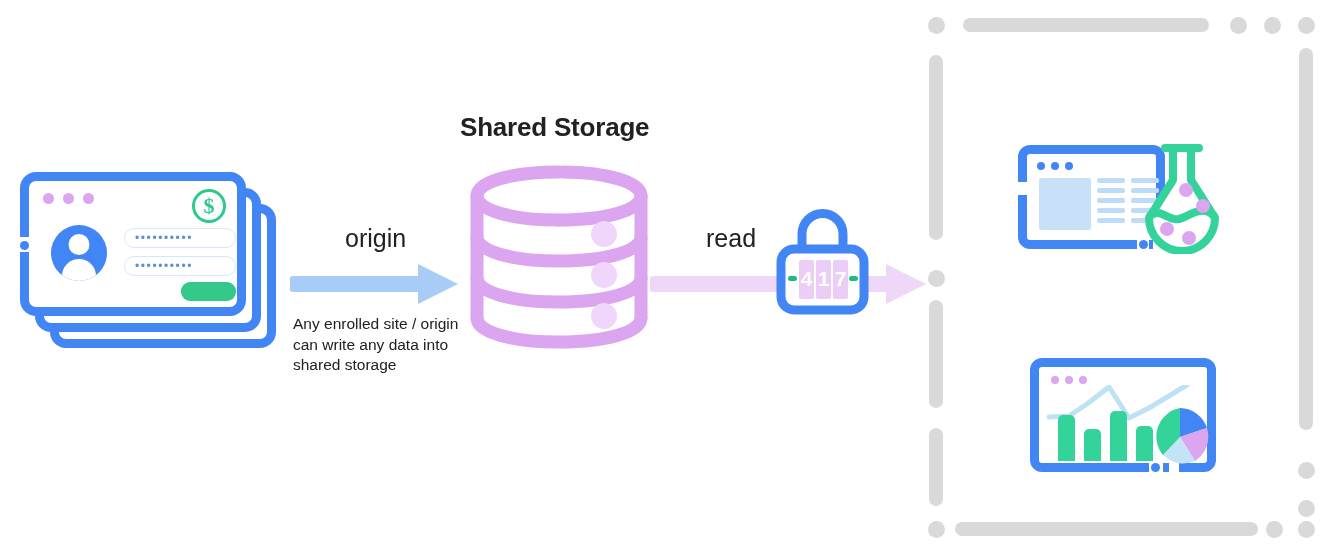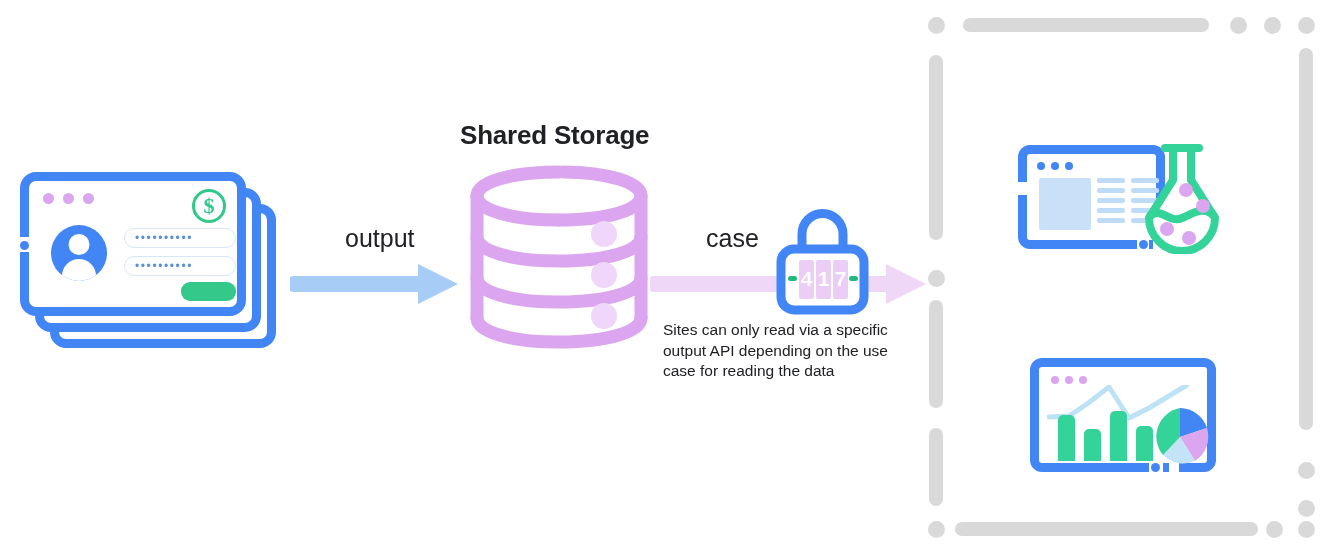--- a/index.html
+++ b/index.html
@@ -145,31 +145,32 @@
       <span class="avatar-head"></span>
       <span class="avatar-body"></span>
     </div>
 
     <div class="field" style="left:95px;top:47px;">••••••••••</div>
     <div class="field" style="left:95px;top:75px;">••••••••••</div>
     <div class="submit-btn" style="left:152px;top:101px;"></div>
   </div>
 
   <div class="abs" style="left:345px;top:224px;">
-    <span class="label-op">output</span>
+    <span class="label-op">origin</span>
   </div>
 
   <div class="arrow-wrap" style="left:290px;top:262px;">
     <svg width="172" height="44" viewBox="0 0 172 44">
       <path d="M4 14 H128 V2 L168 22 L128 42 V30 H4 A4 4 0 0 1 4 14 Z" fill="#a7cdf6"></path>
     </svg>
   </div>
 
-
-  <div class="abs title-lg" style="left:460px;top:120px;">Shared Storage</div>
+  <div class="abs body-txt" style="left:293px;top:314px;width:180px;">Any enrolled site / origin can write any data into shared storage</div>
+
+  <div class="abs title-lg" style="left:460px;top:112px;">Shared Storage</div>
 
   <div class="cyl" style="left:468px;top:164px;">
     <svg width="182" height="186" viewBox="0 0 182 186">
       <g fill="none" stroke="#dba5ef" stroke-width="13" stroke-linecap="round">
 
         <path d="M91 8 C 43 8 9 18 9 32 C 9 46 43 56 91 56"></path>
         <path d="M95 8 C 140 8.4 173 18.5 173 32 C 173 46 139 56 91 56"></path>
 
         <path d="M9 32 V 154"></path>
         <path d="M173 32 V 154"></path>
@@ -179,21 +180,21 @@
         <path d="M9 73 C 9 87 43 97 91 97 C 139 97 173 87 173 73"></path>
         <path d="M9 114 C 9 128 43 138 91 138 C 139 138 173 128 173 114"></path>
       </g>
       <circle cx="136" cy="70" r="13" fill="#efd6fa"></circle>
       <circle cx="136" cy="111" r="13" fill="#efd6fa"></circle>
       <circle cx="136" cy="152" r="13" fill="#efd6fa"></circle>
     </svg>
   </div>
 
   <div class="abs" style="left:706px;top:224px;">
-    <span class="label-op">case</span>
+    <span class="label-op">read</span>
   </div>
 
   <div class="arrow-wrap" style="left:650px;top:262px;">
     <svg width="280" height="44" viewBox="0 0 280 44">
       <path d="M4 14 H236 V2 L276 22 L236 42 V30 H4 A4 4 0 0 1 4 14 Z" fill="#eed7f7"></path>
     </svg>
   </div>
 
   <div class="lock" style="left:775px;top:203px;">
     <svg width="95" height="112" viewBox="0 0 95 112">
@@ -211,21 +212,20 @@
       <rect x="13" y="73" width="9" height="5" rx="2.5" fill="#21ba7e"></rect>
       <rect x="74" y="73" width="9" height="5" rx="2.5" fill="#21ba7e"></rect>
 
       <text x="31.5" y="83" text-anchor="middle" font-family="Liberation Sans, sans-serif" font-size="21" font-weight="700" fill="#ffffff">4</text>
       <text x="48.5" y="83" text-anchor="middle" font-family="Liberation Sans, sans-serif" font-size="21" font-weight="700" fill="#ffffff">1</text>
       <text x="65.5" y="83" text-anchor="middle" font-family="Liberation Sans, sans-serif" font-size="21" font-weight="700" fill="#ffffff">7</text>
     </svg>
   </div>
   <span class="abs" style="left:0;top:0;width:0;height:0;overflow:hidden;">417</span>
 
-  <div class="abs body-txt" style="left:663px;top:320px;width:235px;">Sites can only read via a specific output API depending on the use case for reading the data</div>
 
   <div>
 
     <div class="dash dash-dot" style="left:928px;top:17px;"></div>
     <div class="dash dash-h" style="left:963px;top:18px;width:246px;"></div>
     <div class="dash dash-dot" style="left:1230px;top:17px;"></div>
     <div class="dash dash-dot" style="left:1264px;top:17px;"></div>
     <div class="dash dash-dot" style="left:1298px;top:17px;"></div>
 
     <div class="dash dash-v" style="left:929px;top:55px;height:185px;"></div>

